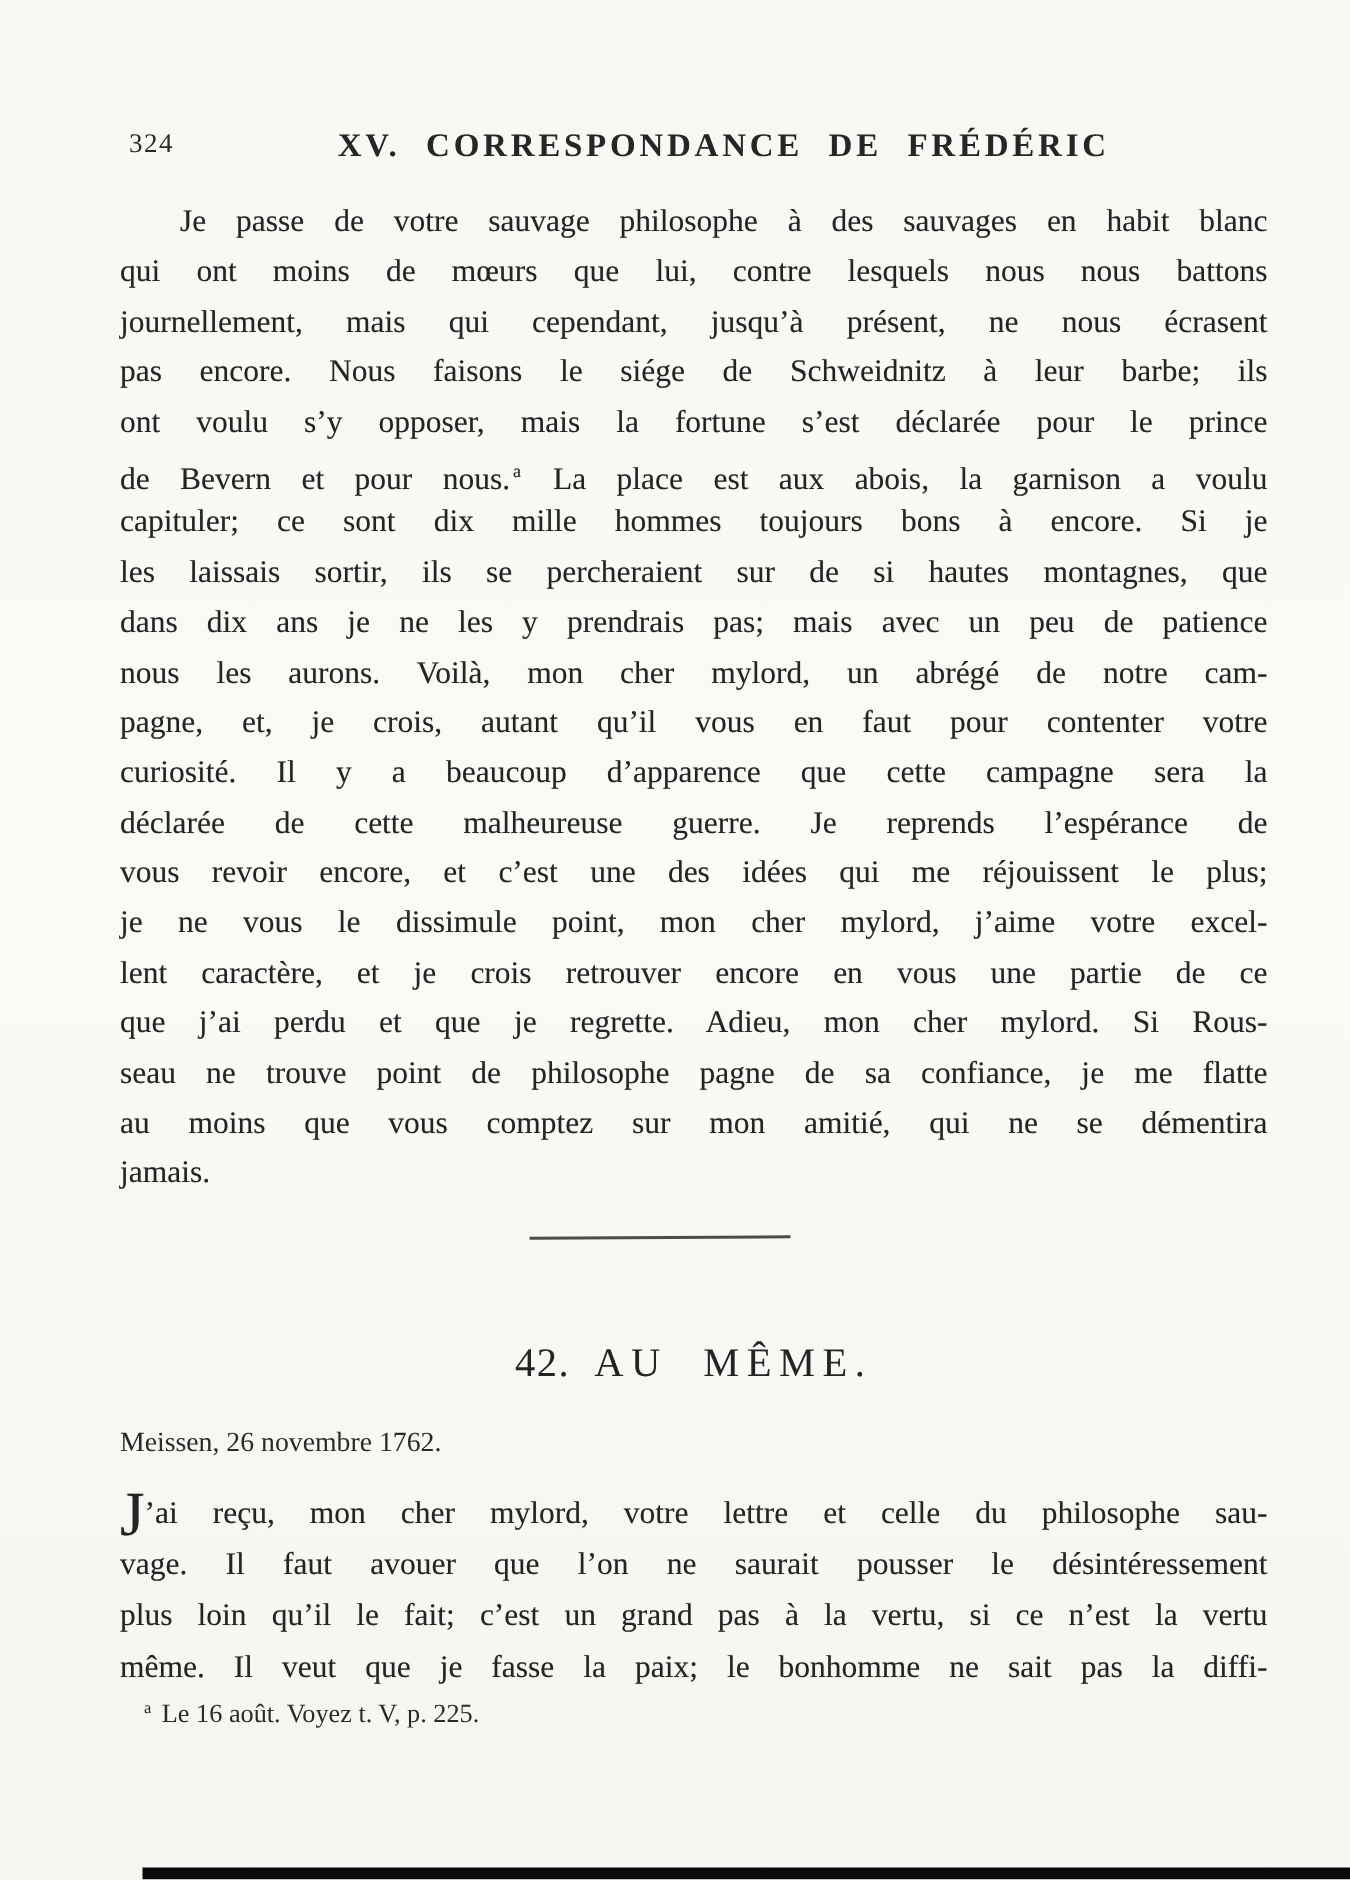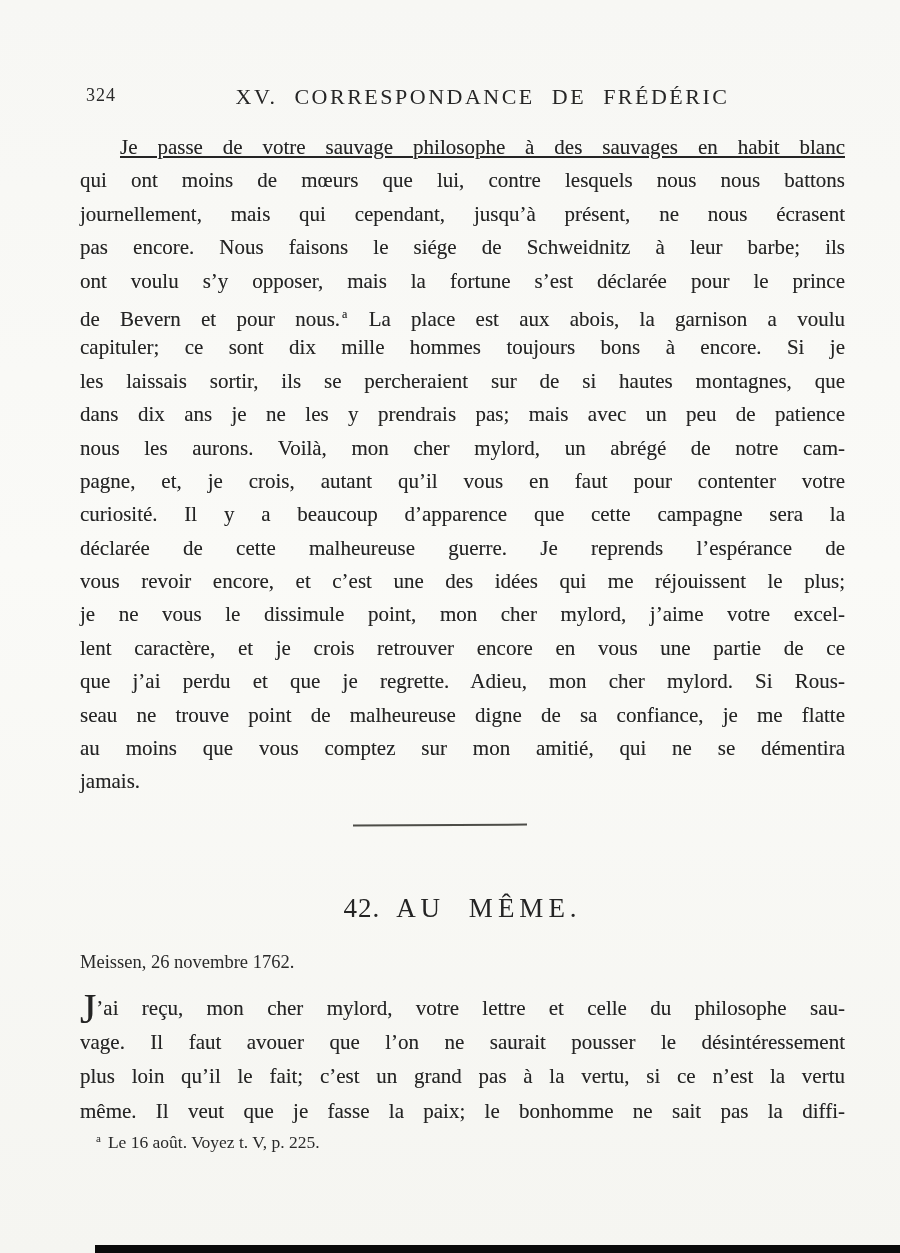--- a/index.html
+++ b/index.html
@@ -22,37 +22,38 @@
   }
   .pagenum {
     position: absolute; left: 6px; top: 1px;
     font-size: 18px; letter-spacing: 1px; color: #2a2a2a;
   }
   .head-title {
     position: absolute; left: 40px; right: 0; top: 0;
     text-align: center;
     font-size: 22px; letter-spacing: 2.5px; word-spacing: 9px;
     color: #262626;
+    font-weight: bold;
   }
 
   
   .para {
     position: absolute; left: 80px; width: 765px;
     font-size: 21px; color: #242424;
     text-shadow: 0 0 0.5px rgba(40,40,40,0.35);
   }
   .para1 { top: 131px; line-height: 33.4px; }
   .para2 { top: 991px; line-height: 34.2px; }
   .line {
     text-align: justify;
     text-align-last: justify;
     height: 33.4px;
   }
   .para2 .line { height: 34.2px; }
-  .line.indent { text-indent: 40px; text-decoration: underline; }
+  .line.indent { text-indent: 40px; }
   .line.last-left { text-align-last: left; }
   sup.fnref {
     font-size: 12px; vertical-align: 8px; margin-left: 2px; margin-right: 1px;
   }
   .initial {
     font-size: 42px; line-height: 20px; vertical-align: -8px;
     letter-spacing: 0;
   }
 
   
@@ -112,21 +113,21 @@
       <div class="line">les laissais sortir, ils se percheraient sur de si hautes montagnes, que</div>
       <div class="line">dans dix ans je ne les y prendrais pas; mais avec un peu de patience</div>
       <div class="line">nous les aurons. Voilà, mon cher mylord, un abrégé de notre cam-</div>
       <div class="line">pagne, et, je crois, autant qu’il vous en faut pour contenter votre</div>
       <div class="line">curiosité. Il y a beaucoup d’apparence que cette campagne sera la</div>
       <div class="line">déclarée de cette malheureuse guerre. Je reprends l’espérance de</div>
       <div class="line">vous revoir encore, et c’est une des idées qui me réjouissent le plus;</div>
       <div class="line">je ne vous le dissimule point, mon cher mylord, j’aime votre excel-</div>
       <div class="line">lent caractère, et je crois retrouver encore en vous une partie de ce</div>
       <div class="line">que j’ai perdu et que je regrette. Adieu, mon cher mylord. Si Rous-</div>
-      <div class="line">seau ne trouve point de malheureuse digne de sa confiance, je me flatte</div>
+      <div class="line">seau ne trouve point de philosophe pagne de sa confiance, je me flatte</div>
       <div class="line">au moins que vous comptez sur mon amitié, qui ne se démentira</div>
       <div class="line last-left">jamais.</div>
     </div>
 
   <div class="divider"></div>
 
   <div class="heading">
     <span class="num">42.</span><span class="title">AU MÊME.</span>
   </div>
 

